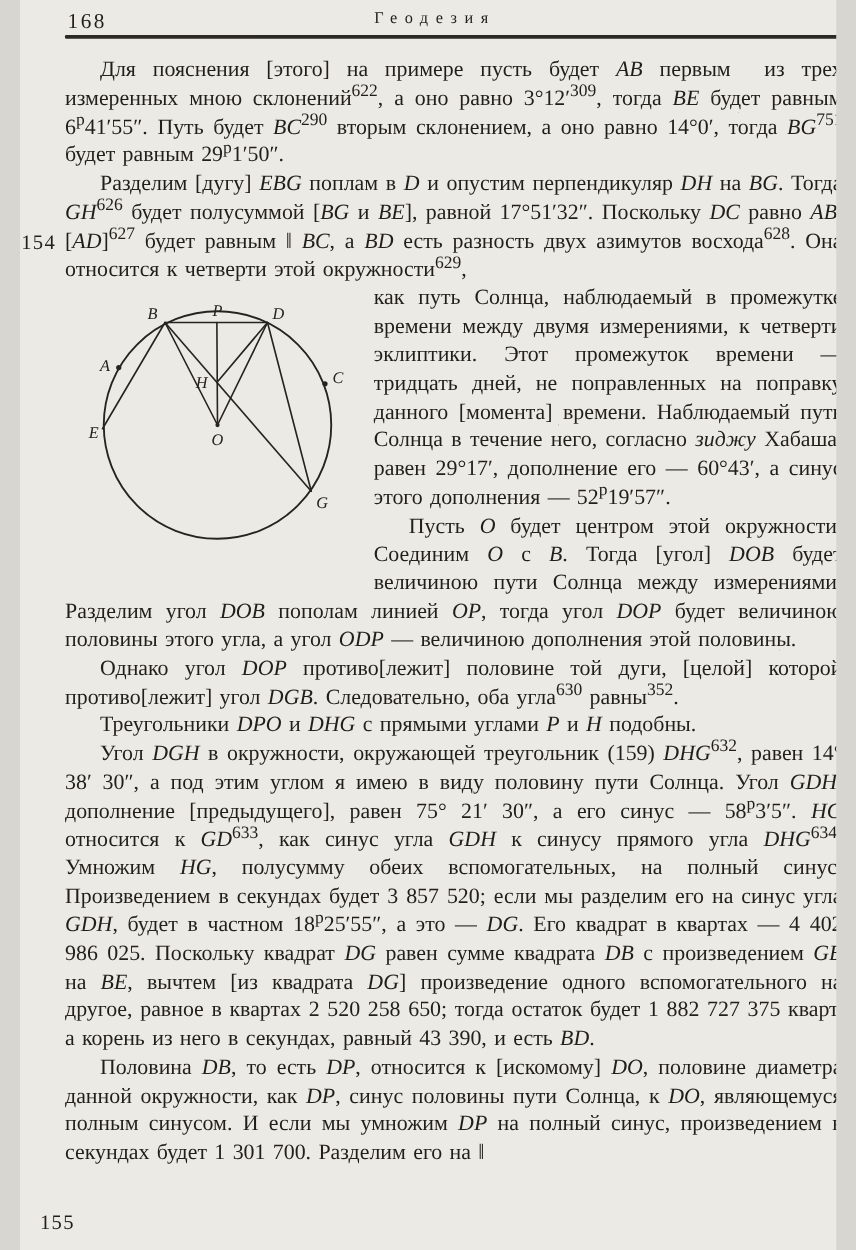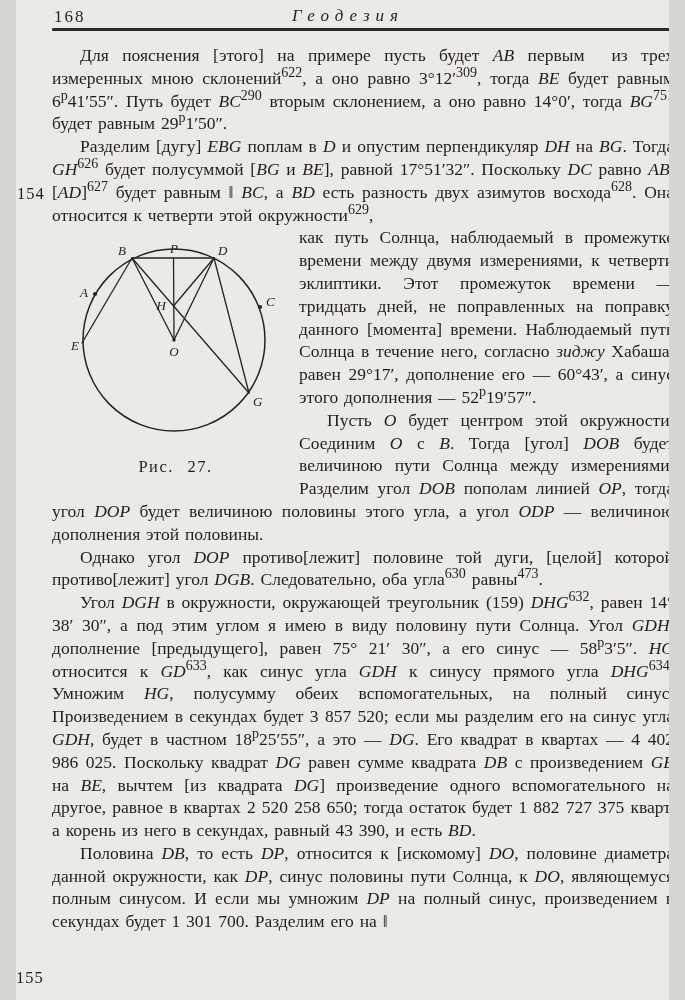--- a/index.html
+++ b/index.html
@@ -17,26 +17,26 @@
       radial-gradient(circle 1px at 48% 83%, #ccc9c2 0 45%, transparent 60%),
       radial-gradient(circle 1px at 7%  92%, #c9c6bf 0 45%, transparent 60%);
     color:#211f1b;
     font-family:"Liberation Serif","DejaVu Serif",serif;
     overflow:hidden;
   }
   .header{position:absolute;top:6px;left:36px;right:25px;height:22px;}
   .pagenum{position:absolute;left:2px;top:1px;font-size:17px;letter-spacing:2px;}
   .running-title{
     position:absolute;left:0;right:0;top:0;text-align:center;
-    font-style:italic;font-size:17px;letter-spacing:6px;word-spacing:2px;
+    font-size:13px;letter-spacing:6px;word-spacing:2px;
   }
   .rule{position:absolute;top:28px;left:36px;width:624px;height:3px;background:#2c2a26;border-radius:1px;}
   .margin-num{position:absolute;font-size:16.5px;letter-spacing:1px;}
   .mn1{left:1px;top:184px;text-align:right;}
-  .mn2{left:0px;top:968px;}
+  .mn2{left:16px;top:968px;}
   .main{
     position:absolute;top:44px;left:36px;width:622px;
     font-size:17.5px;line-height:22.8px;text-align:justify;
     word-spacing:1.5px;
   }
   .para{margin:0;text-indent:28px;}
   .para.cont{text-indent:0;}
   sup{font-size:14px;line-height:0;vertical-align:super;letter-spacing:0;}
   i{font-style:italic;}
   .fig-float{float:left;width:247px;padding:14px 0 20px 0;}
@@ -93,23 +93,23 @@
           <text class="ptlabel" x="120" y="13" text-anchor="middle">P</text>
           <text class="ptlabel" x="164" y="15" text-anchor="start">D</text>
           <text class="ptlabel" x="34" y="57" text-anchor="end">A</text>
           <text class="ptlabel" x="212" y="66" text-anchor="start">C</text>
           <text class="ptlabel" x="112" y="70" text-anchor="end">H</text>
           <text class="ptlabel" x="25" y="110" text-anchor="end">E</text>
           <text class="ptlabel" x="120" y="116" text-anchor="middle">O</text>
           <text class="ptlabel" x="199" y="166" text-anchor="start">G</text>
         </g>
       </svg>
-      <div class="fig-caption">Рис. 27.</div>
     </div>
 
     <p class="para cont">как путь Солнца, наблюдаемый в промежутке времени между двумя измерениями, к четверти эклиптики. Этот промежуток времени — тридцать дней, не поправленных на поправку данного [момента] времени. Наблюдаемый путь Солнца в течение него, согласно <i>зиджу</i> Хабаша, равен 29°17′, дополнение его — 60°43′, а синус этого дополнения — 52<sup>р</sup>19′57″.</p>
     <p class="para">Пусть <i>O</i> будет центром этой окружности. Соединим <i>O</i> с <i>B</i>. Тогда [угол] <i>DOB</i> будет величиною пути Солнца между измерениями. Разделим угол <i>DOB</i> пополам линией <i>OP</i>, тогда угол <i>DOP</i> будет величиною половины этого угла, а угол <i>ODP</i> — величиною дополнения этой половины.</p>
-    <p class="para">Однако угол <i>DOP</i> противо[лежит] половине той дуги, [целой] которой противо[лежит] угол <i>DGB</i>. Следовательно, оба угла<sup>630</sup> равны<sup>473</sup>.</p>
+    <p class="para">Однако угол <i>DOP</i> противо[лежит] половине той дуги, [целой] которой противо[лежит] угол <i>DGB</i>. Следовательно, оба угла<sup>630</sup> равны<sup>352</sup>.</p>
+    <p class="para">Треугольники <i>DPO</i> и <i>DHG</i> с прямыми углами <i>P</i> и <i>H</i> подобны.</p>
     <p class="para">Угол <i>DGH</i> в окружности, окружающей треугольник (159) <i>DHG</i><sup>632</sup>, равен 14° 38′ 30″, а под этим углом я имею в виду половину пути Солнца. Угол <i>GDH</i>, дополнение [предыдущего], равен 75° 21′ 30″, а его синус — 58<sup>р</sup>3′5″. <i>HG</i> относится к <i>GD</i><sup>633</sup>, как синус угла <i>GDH</i> к синусу прямого угла <i>DHG</i><sup>634</sup>. Умножим <i>HG</i>, полусумму обеих вспомогательных, на полный синус. Произведением в секундах будет 3 857 520; если мы разделим его на синус угла <i>GDH</i>, будет в частном 18<sup>р</sup>25′55″, а это — <i>DG</i>. Его квадрат в квартах — 4 402 986 025. Поскольку квадрат <i>DG</i> равен сумме квадрата <i>DB</i> с произведением <i>GB</i> на <i>BE</i>, вычтем [из квадрата <i>DG</i>] произведение одного вспомогательного на другое, равное в квартах 2 520 258 650; тогда остаток будет 1 882 727 375 кварт, а корень из него в секундах, равный 43 390, и есть <i>BD</i>.</p>
     <p class="para">Половина <i>DB</i>, то есть <i>DP</i>, относится к [искомому] <i>DO</i>, половине диаметра данной окружности, как <i>DP</i>, синус половины пути Солнца, к <i>DO</i>, являющемуся полным синусом. И если мы умножим <i>DP</i> на полный синус, произведением в секундах будет 1 301 700. Разделим его на ‖</p>
 
   </div>
 </div>
 
 </body></html>

